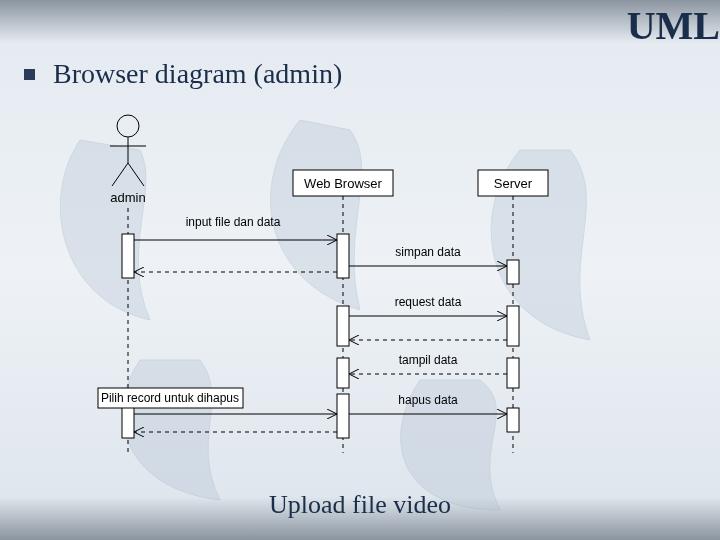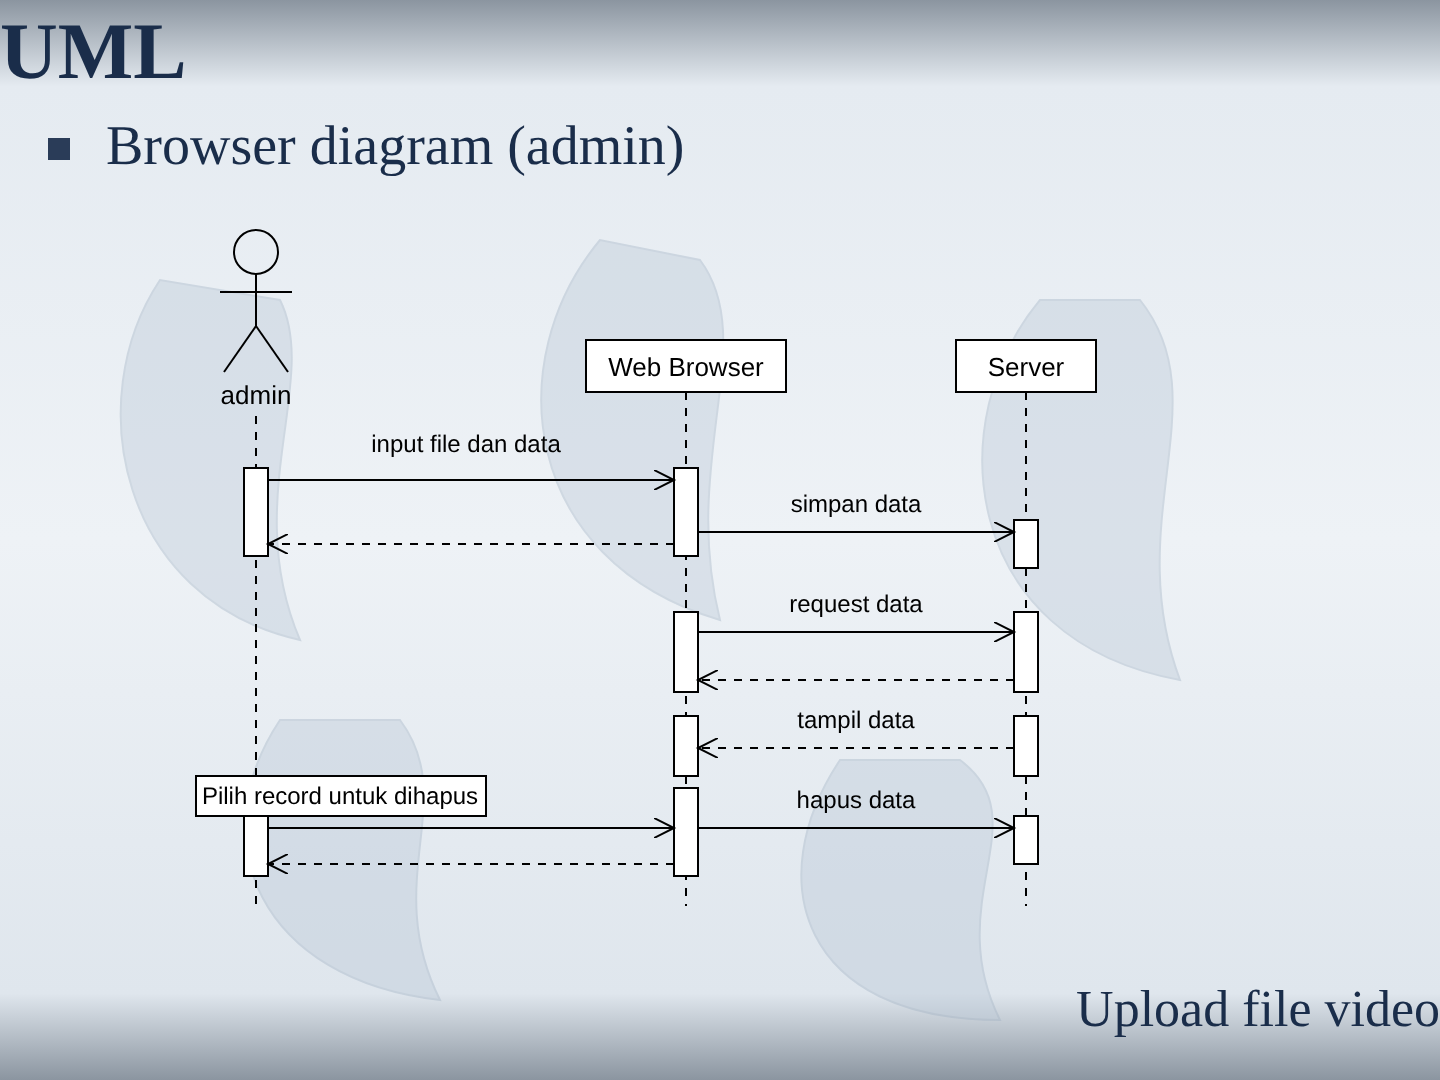--- a/index.html
+++ b/index.html
@@ -1,24 +1,24 @@
 <!DOCTYPE html>
 <html><head>
 <meta charset="utf-8">
 <style>
   html,body{margin:0;padding:0;width:720px;height:540px;font-family:"Times New Roman",serif;overflow:hidden}
   .slide{position:relative;width:720px;height:540px;background:linear-gradient(180deg,#8b95a0 0%,#e5ebf1 8%,#eef2f6 50%,#dfe6ed 92%,#8b95a0 100%)}
   .leaf-bg{position:absolute;inset:0;pointer-events:none;opacity:.38}
-  .title{position:absolute;left:0;right:0;top:2px;text-align:left;font-size:40px;font-weight:bold;color:#1a2d4a}
+  .title{position:absolute;left:0;right:0;top:2px;text-align:right;font-size:40px;font-weight:bold;color:#1a2d4a}
   .bullet-row{position:absolute;left:24px;top:58px;display:flex;align-items:center;gap:18px}
   .bullet-sq{width:11px;height:11px;background:#2a3c58}
   .bullet-text{font-size:28px;color:#1a2d4a}
   .diagram{position:absolute;left:78px;top:108px;width:498px;height:360px}
   .diagram svg{display:block}
-  .caption{position:absolute;left:0;right:0;bottom:20px;text-align:right;font-size:26px;color:#1a2d4a}
+  .caption{position:absolute;left:0;right:0;bottom:20px;text-align:center;font-size:26px;color:#1a2d4a}
   .lifeline-label{font:13px Arial,Helvetica,sans-serif;fill:#000}
   .msg-label{font:12px Arial,Helvetica,sans-serif;fill:#000}
   .box{fill:#fff;stroke:#000;stroke-width:1}
 </style>
 </head>
 <body>
 
 <div class="slide">
 
   <svg class="leaf-bg" viewBox="0 0 720 540">

